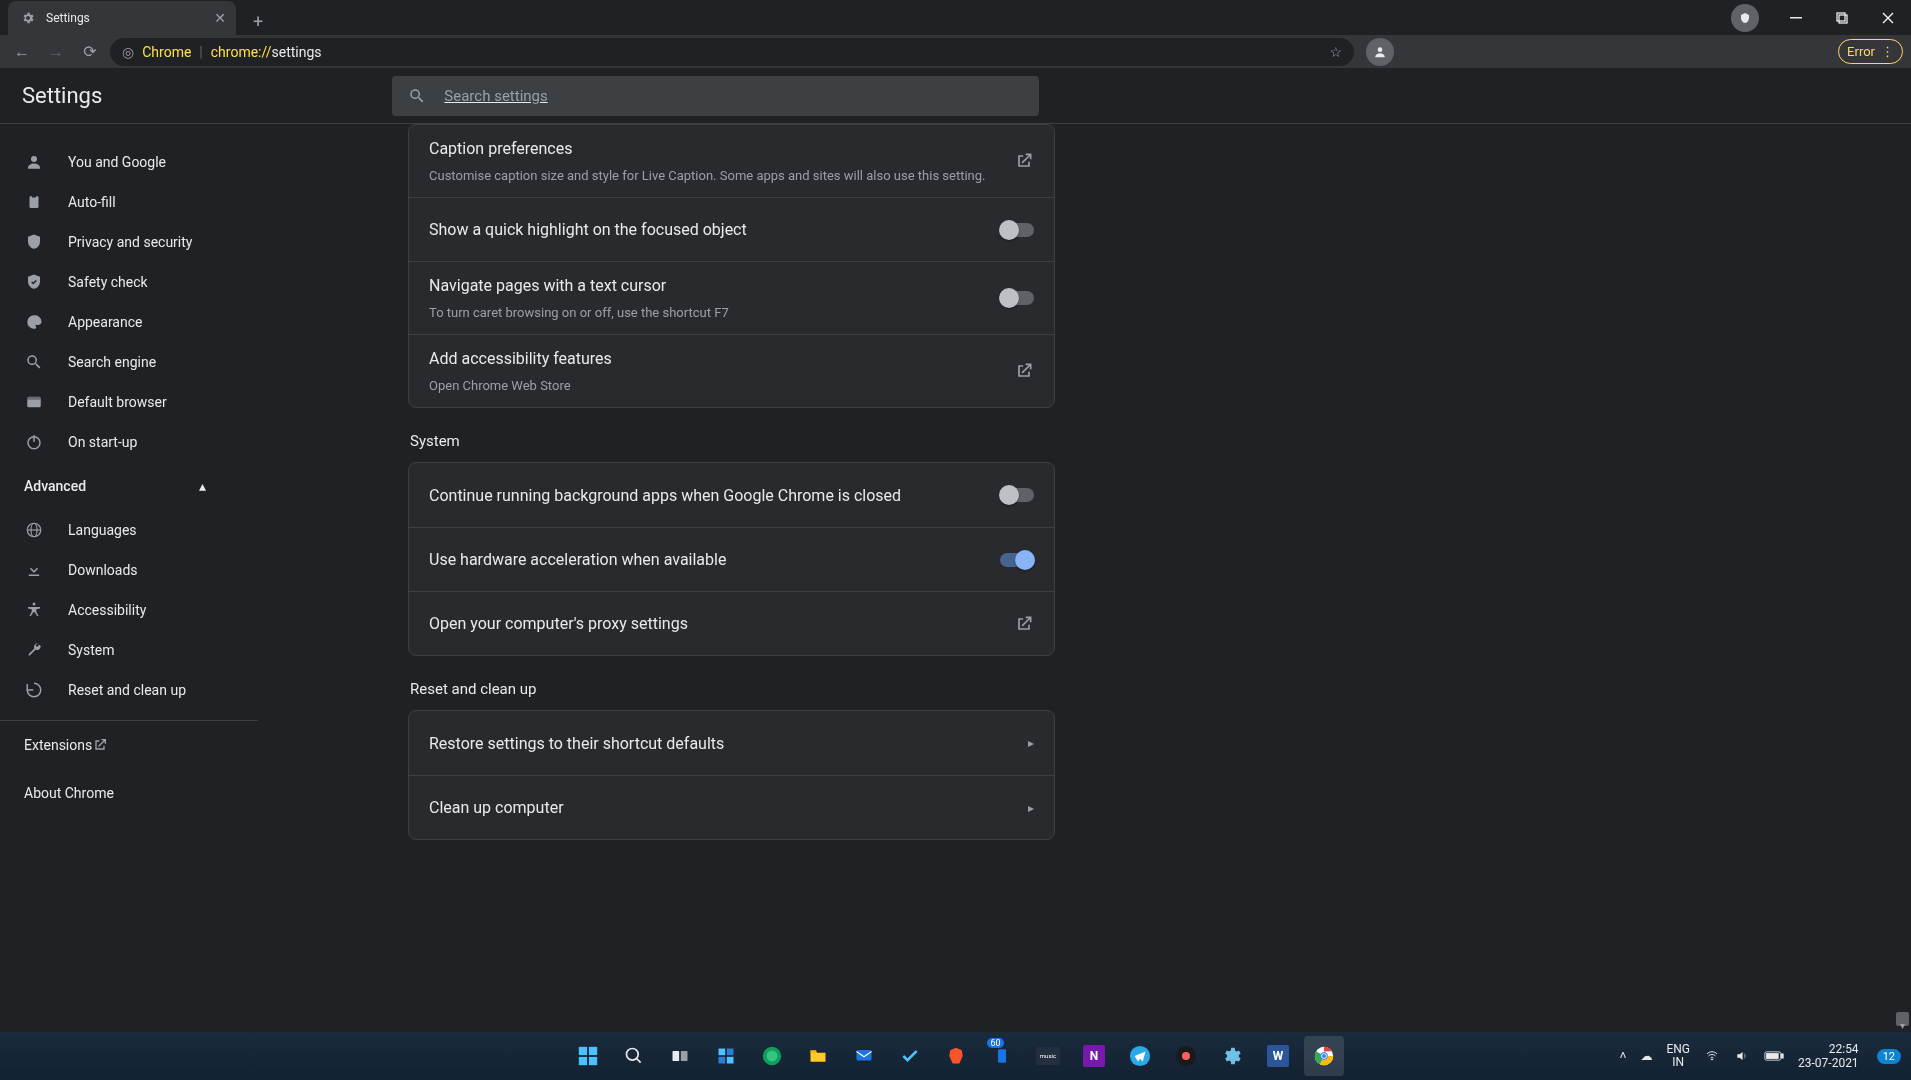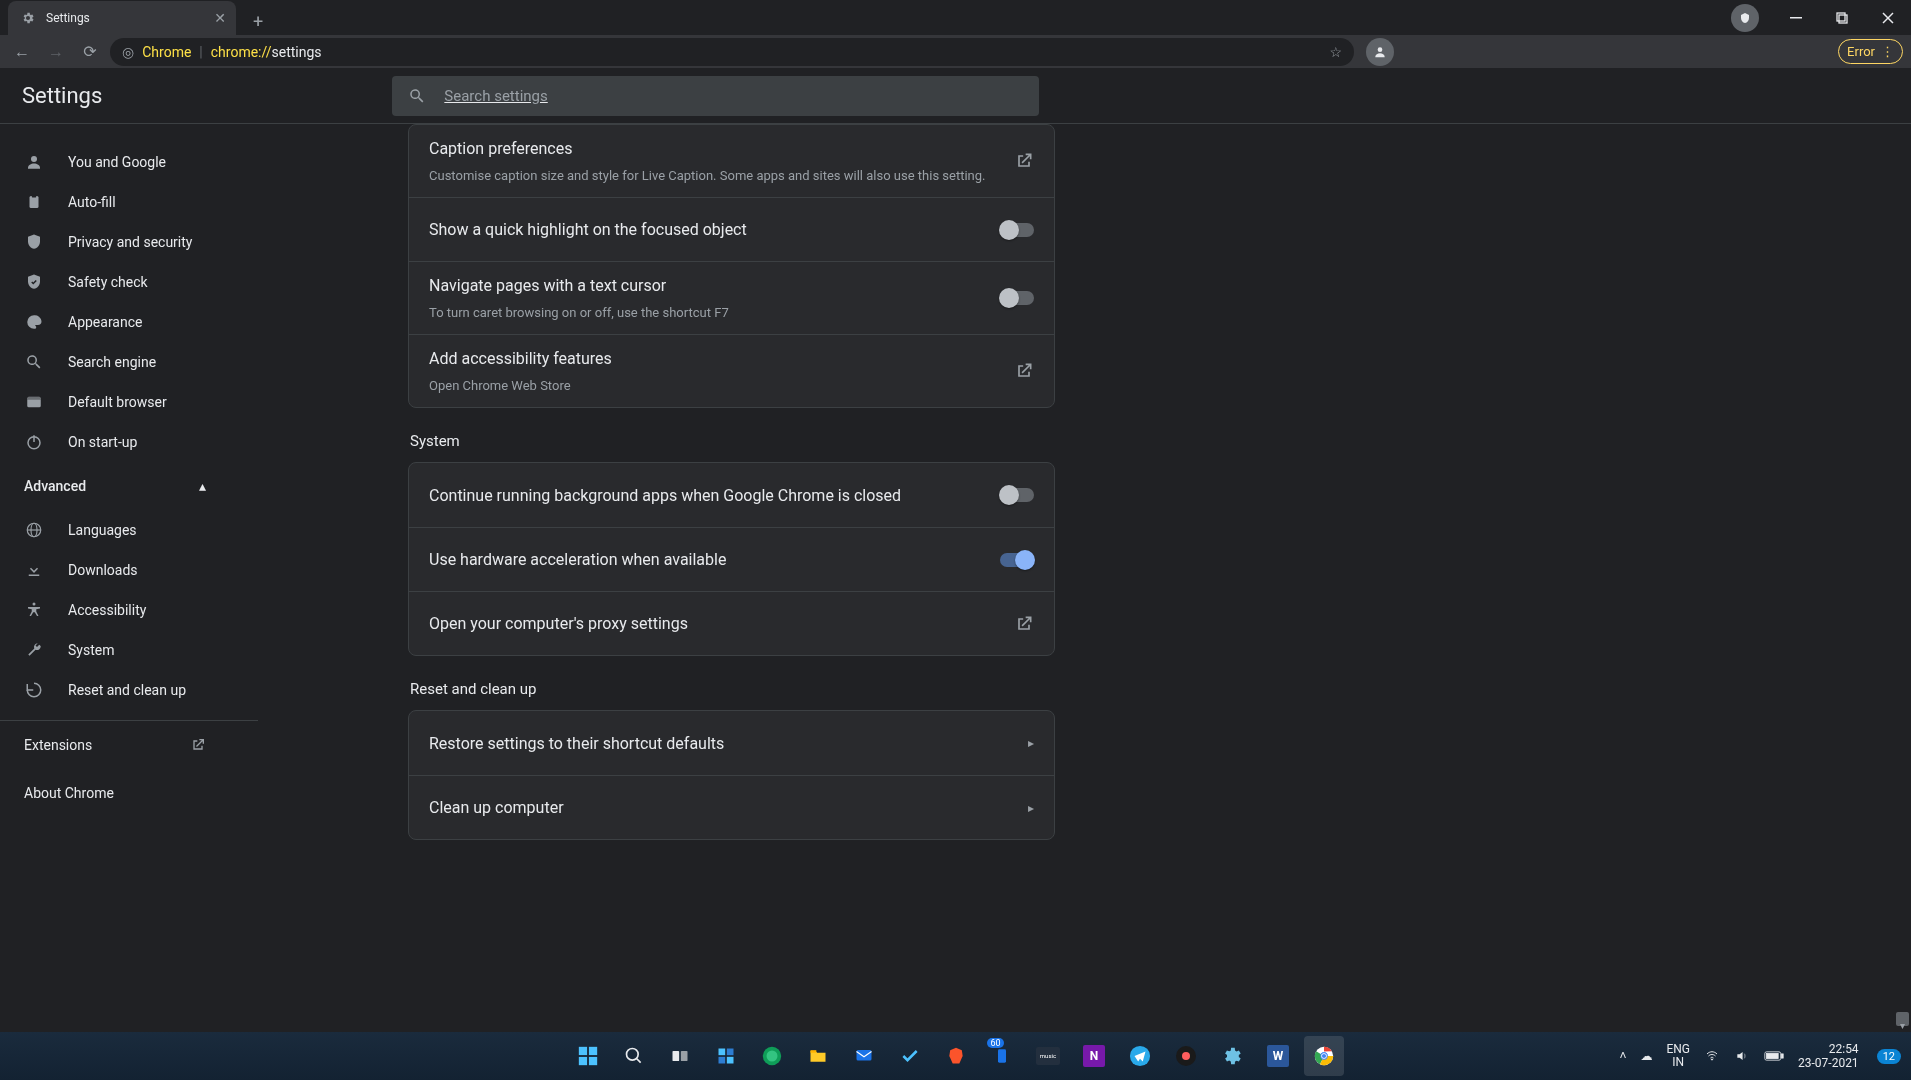--- a/index.html
+++ b/index.html
@@ -32,21 +32,21 @@
 .search-wrap input { flex:1; background:transparent; border:none; outline:none; color:#e8eaed; font-size:15px;text-decoration:underline; }
 .search-wrap input::placeholder { color:#9aa0a6; }
 
 
 .settings-body { display:flex; height:calc(100% - 68px - 56px - 48px); }
 .sidebar { width:258px; padding-top:18px; overflow-y:auto; }
 .side-item { height:40px; display:flex; align-items:center; padding-left:24px; gap:24px; font-size:14px; color:#e8eaed; cursor:pointer; border-radius:0 20px 20px 0; margin-right:20px; }
 .side-icon { width:20px; display:flex; justify-content:center; color:#9aa0a6; }
 .side-sep { height:1px; background:#3c4043; margin:10px 0 0 0; }
 .adv-header { height:48px; display:flex; align-items:center; padding:0 24px; font-size:14px; font-weight:500; cursor:pointer; justify-content:space-between; margin-right:28px; }
-.ext-row { height:48px; display:flex; align-items:center; padding:0 24px; font-size:14px; cursor:pointer; justify-content:space-between; margin-right:28px; }
+.ext-row { height:48px; display:flex; align-items:center; padding:0 24px; font-size:14px; cursor:pointer; margin-right:28px; }
 
 .content { flex:1; display:flex; justify-content:flex-start; padding-left:150px; overflow-y:auto; }
 .content-inner { width:647px; padding-bottom:60px; }
 
 .card { background:#292a2d; border-radius:8px; border:1px solid #3c4043; margin-bottom:24px; }
 .row { min-height:64px; display:flex; align-items:center; justify-content:space-between; padding:14px 20px; border-top:1px solid #3c4043; }
 .row:first-child { border-top:none; }
 .row-text .title { font-size:16px; color:#e8eaed; }
 .row-text .sub { font-size:13px; color:#9aa0a6; margin-top:10px; }
 .row-action { display:flex; align-items:center; }

